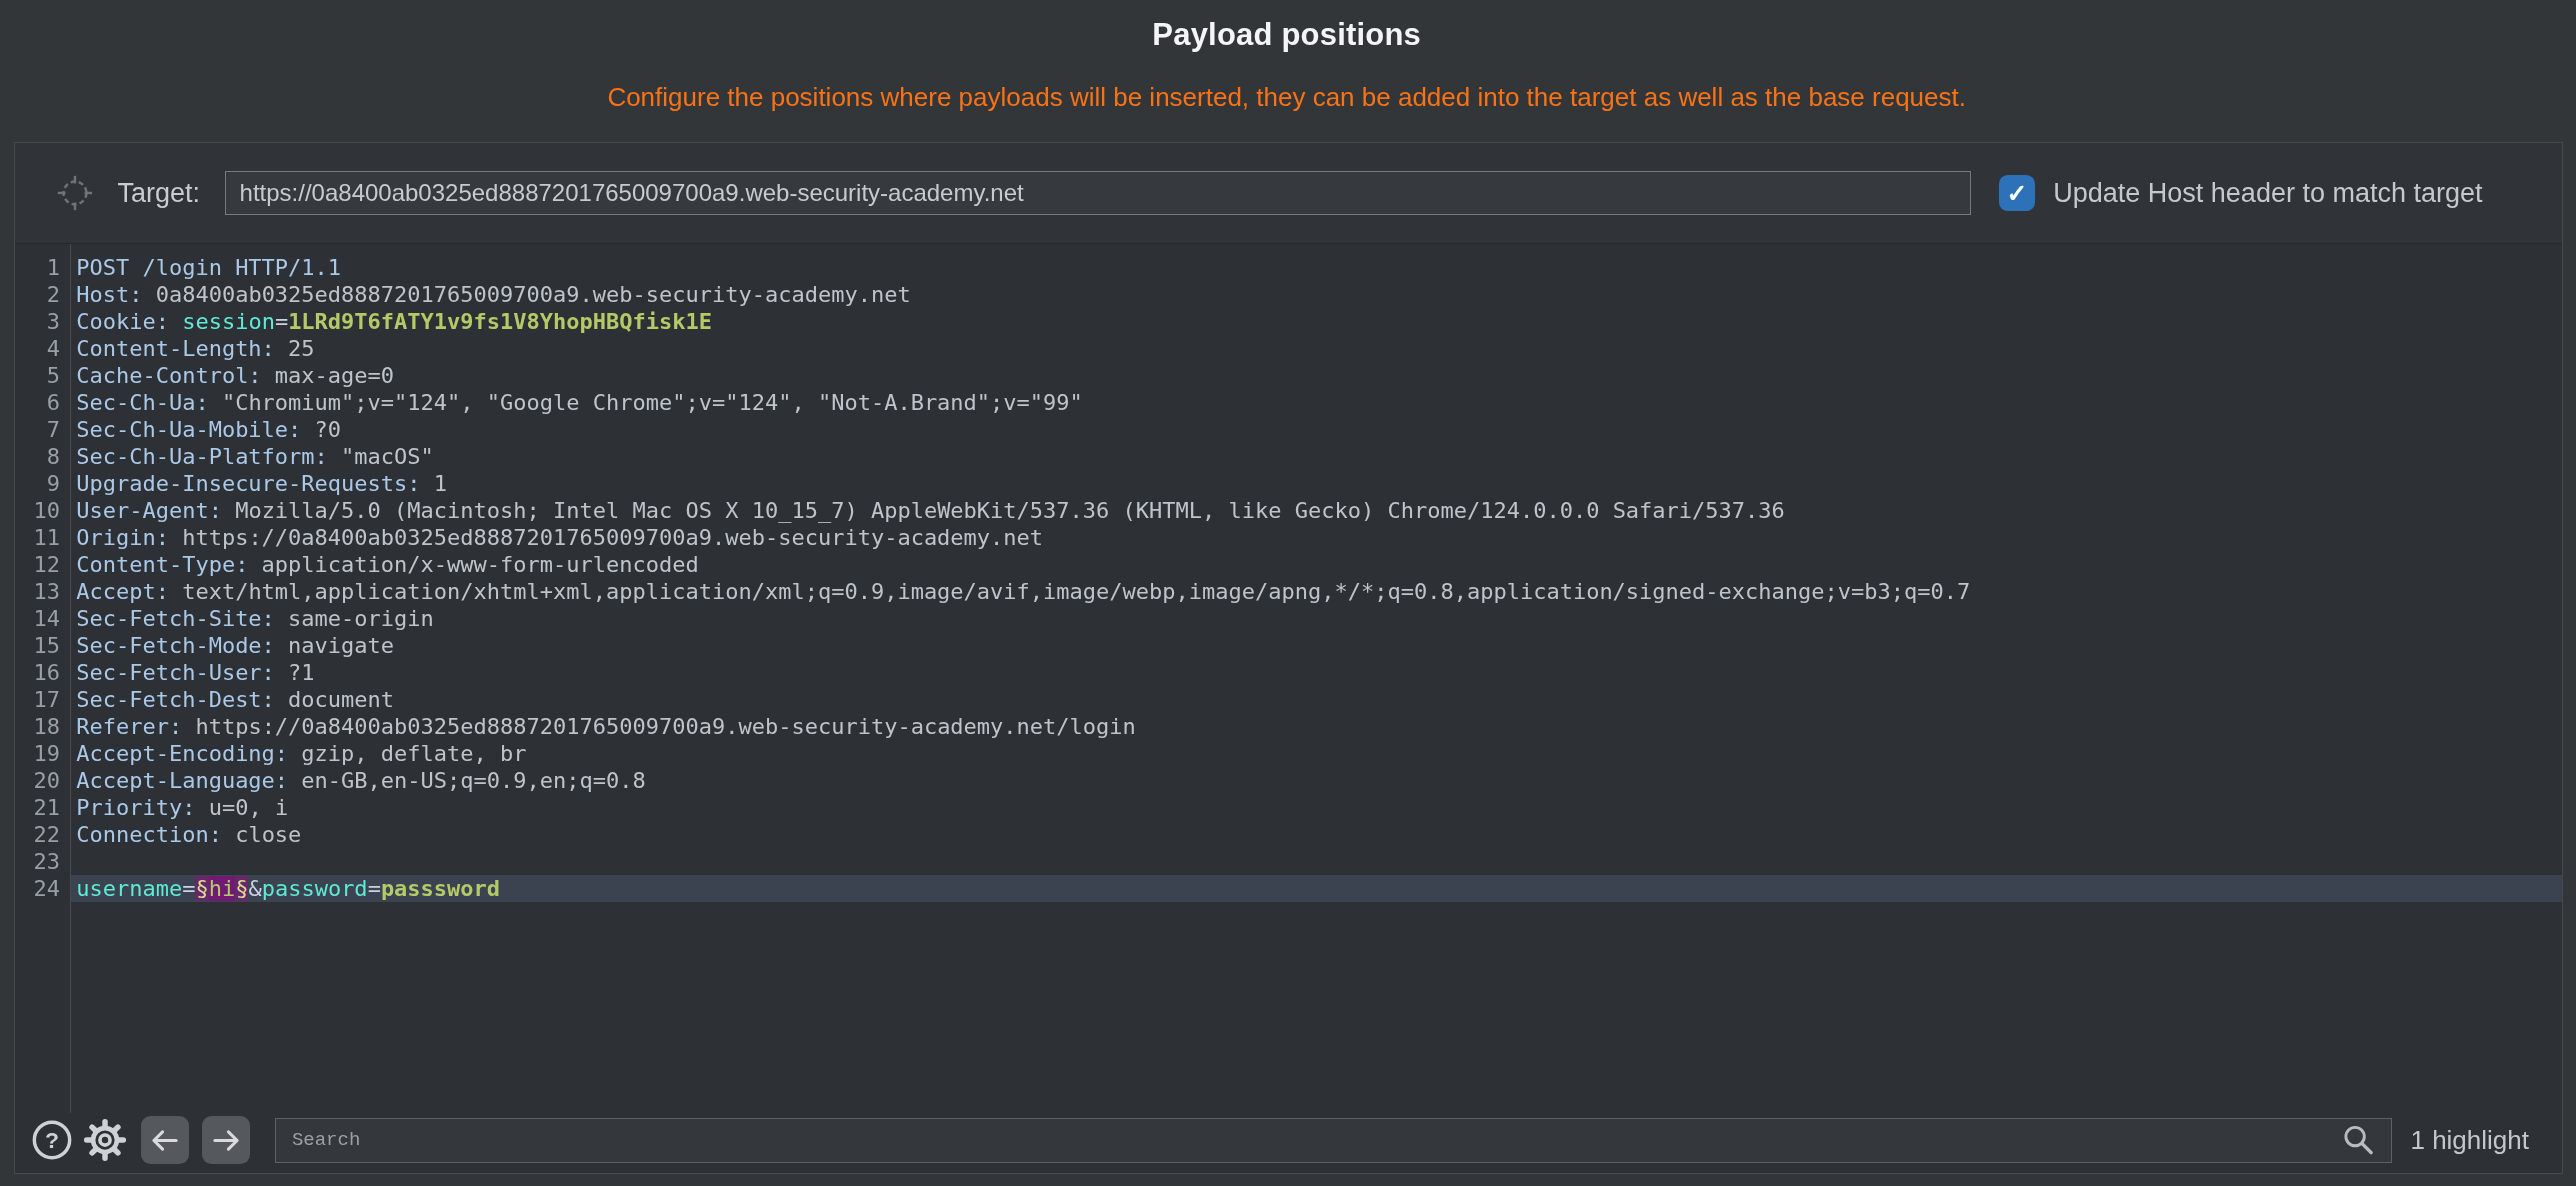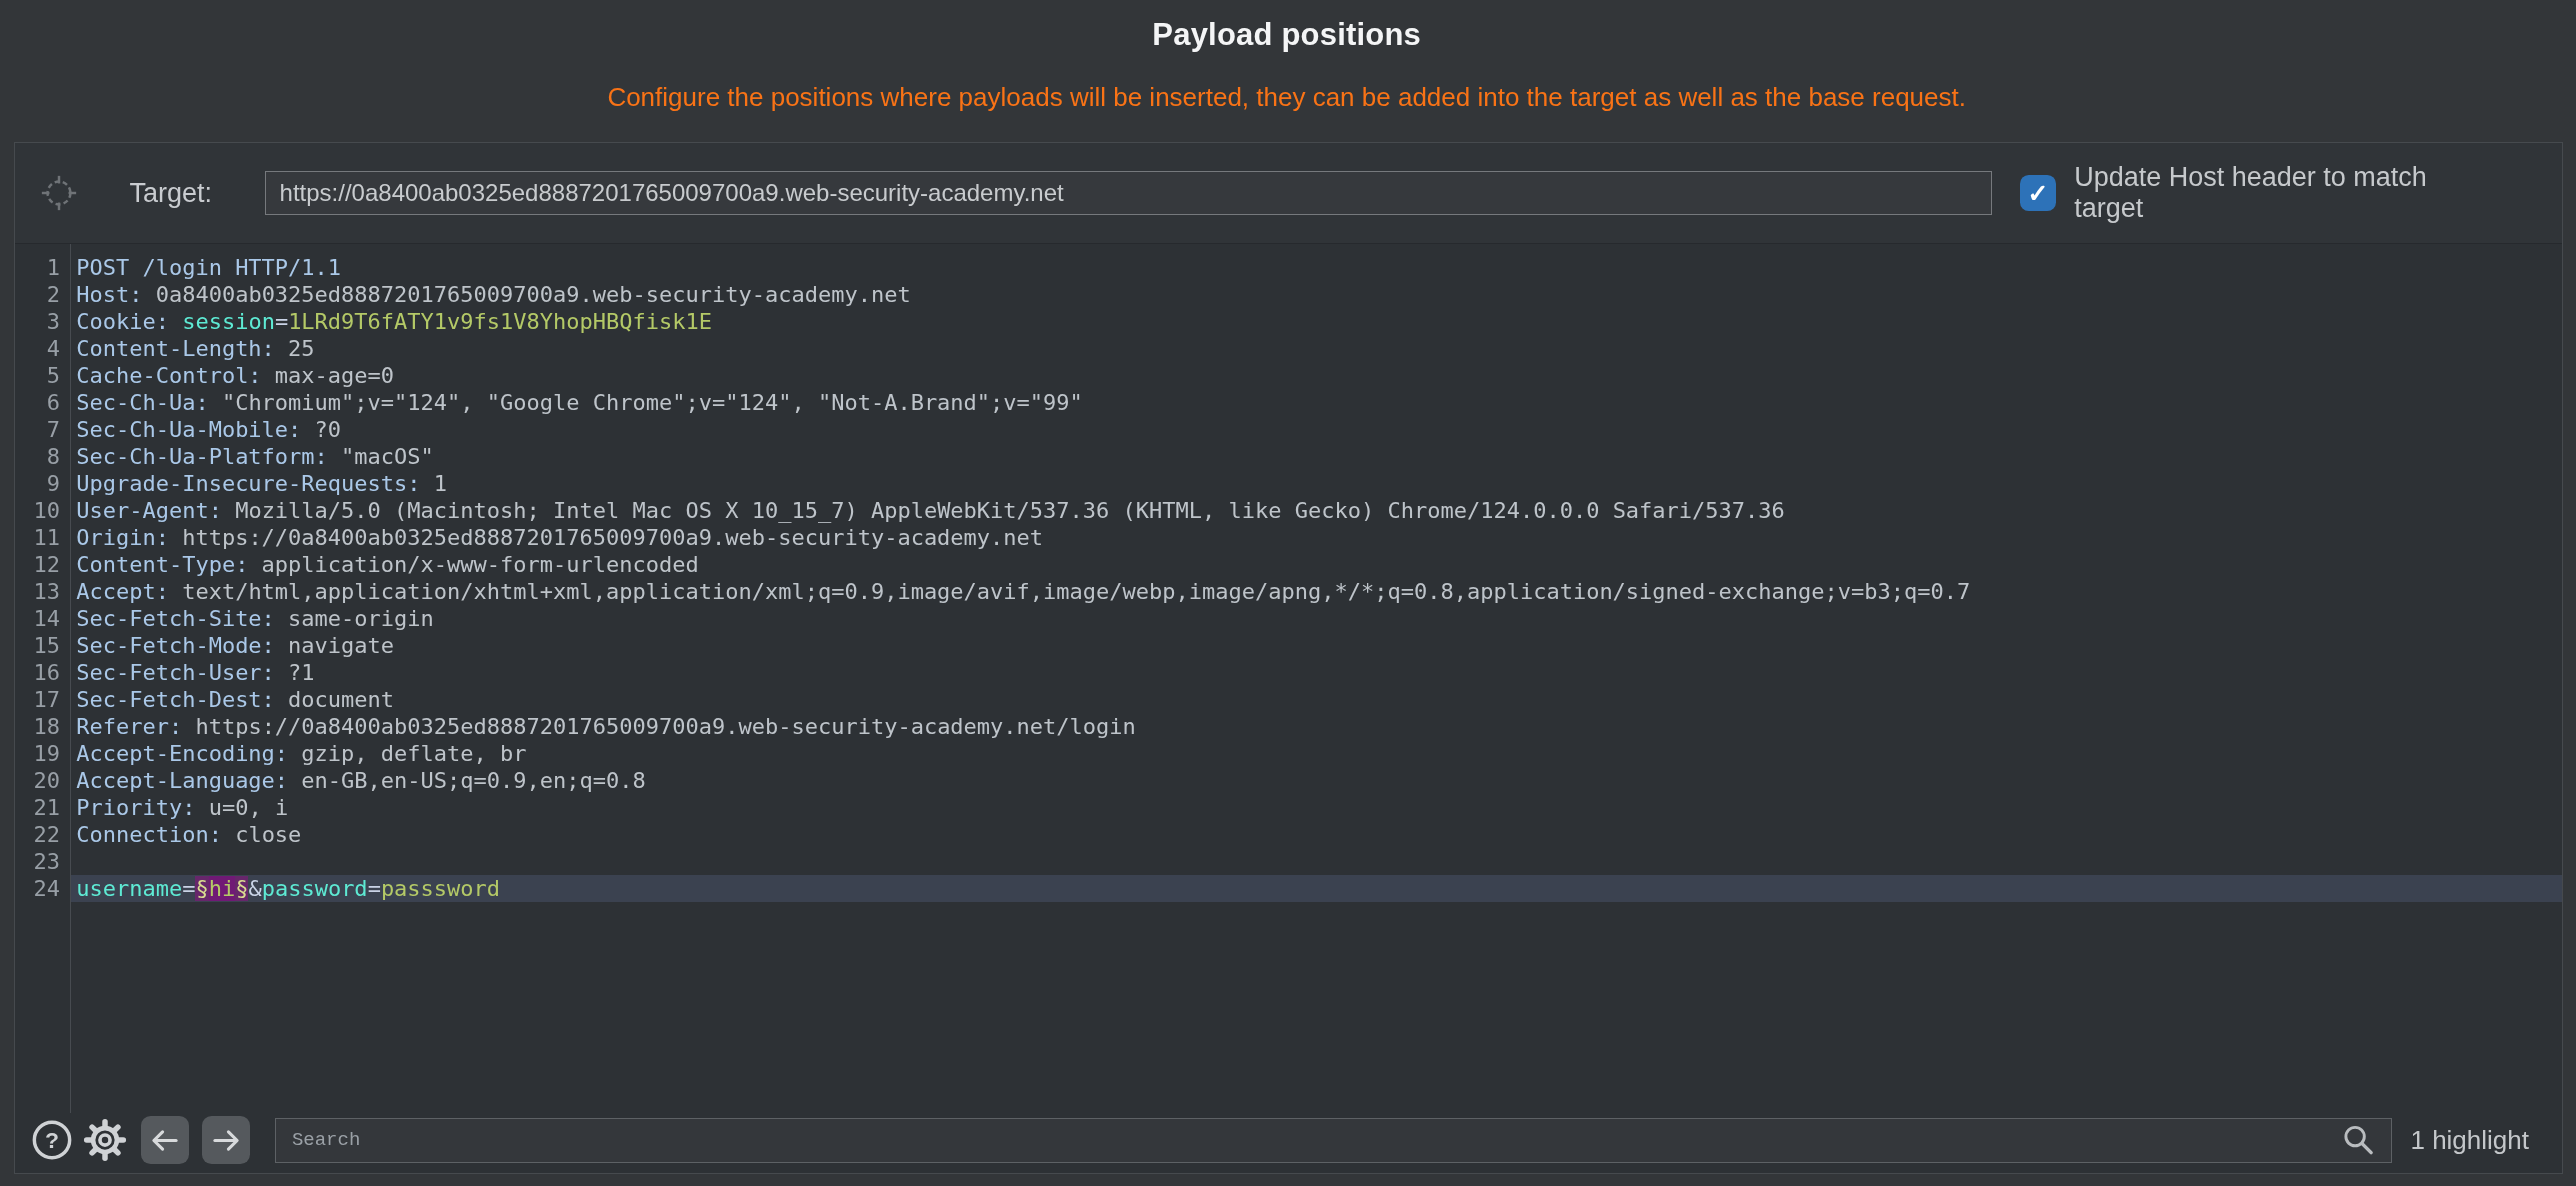--- a/index.html
+++ b/index.html
@@ -21,22 +21,21 @@
     height: 1032px;
     background: #303438;
     border: 1px solid #464a4e;
   }
 
   
   .target-row {
     height: 100px;
     display: flex;
     align-items: center;
-    padding: 0 24px;
-    gap: 28px;
+    padding: 0 40px;
   }
   .scope-icon { flex: 0 0 auto; width: 40px; height: 40px; }
   .target-label { color: #c9ccd0; font-size: 27px; margin-left: 23px; }
   .target-input {
     margin-left: 25px;
     width: 1746px;
     height: 44px;
     background: #36393d;
     border: 1.9px solid #76797d;
     color: #c8cbce;
@@ -84,21 +83,21 @@
     padding-right: 9.6px;
     color: #989fa6;
   }
   .line-text { flex: 1 1 auto; padding-left: 6.7px; }
   .code-line.current .line-text { background: #3b4250; }
 
   .sh  { color: #aac8e8; }            
   .sv  { color: #bec4ca; }            
   .sp  { color: #5eead4; }            
   .se  { color: #c9d3e6; }            
-  .sg  { color: #b4c967; }            
+  .sg  { color: #b4c967; font-weight: bold; }            
   .smk { color: #d9dc90; background: #67276b; }  
   .smi { color: #b4c967; background: #701a75; }  
 
   
   .toolbar {
     position: absolute;
     left: 0; right: 0; bottom: 0;
     height: 60px;
     display: flex;
     align-items: center;

